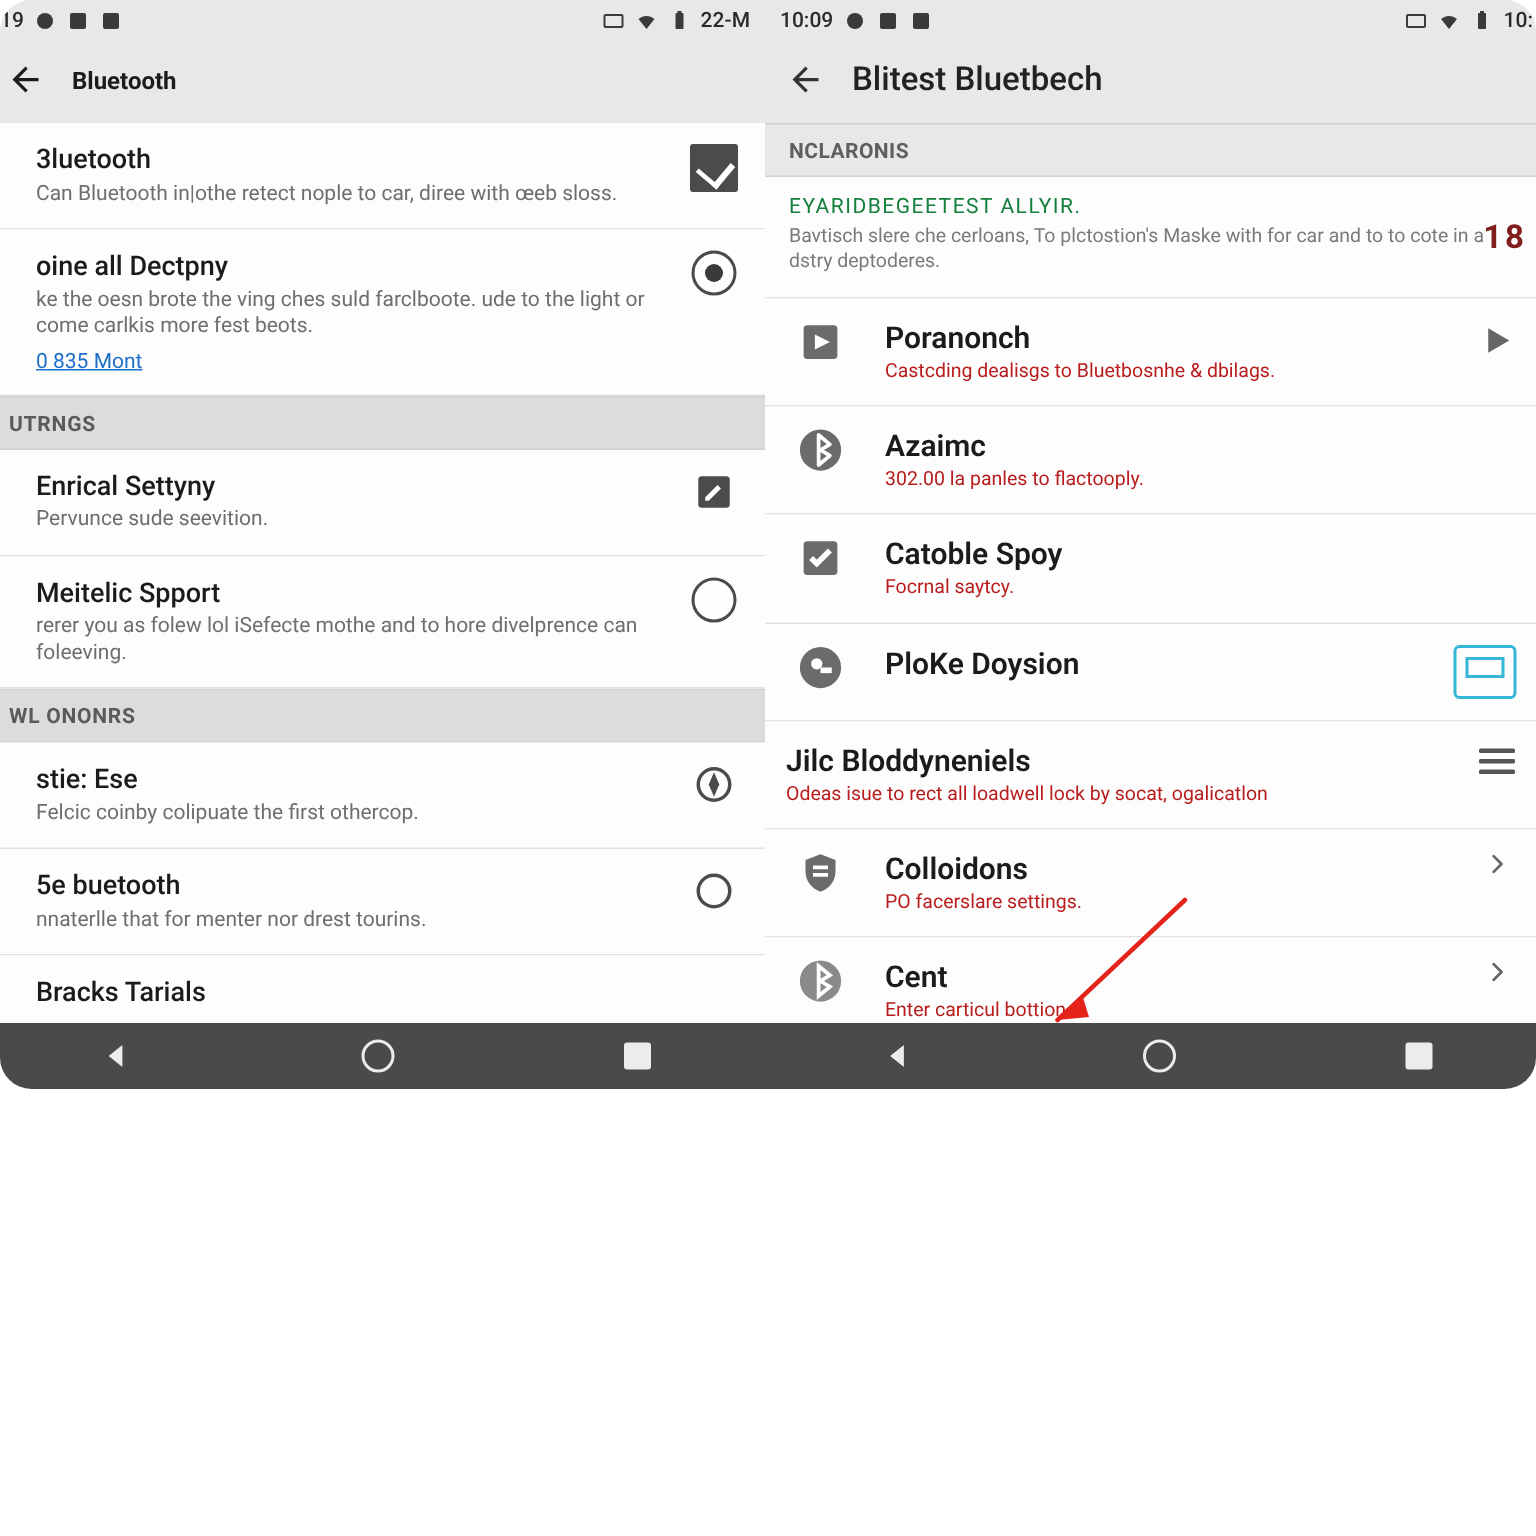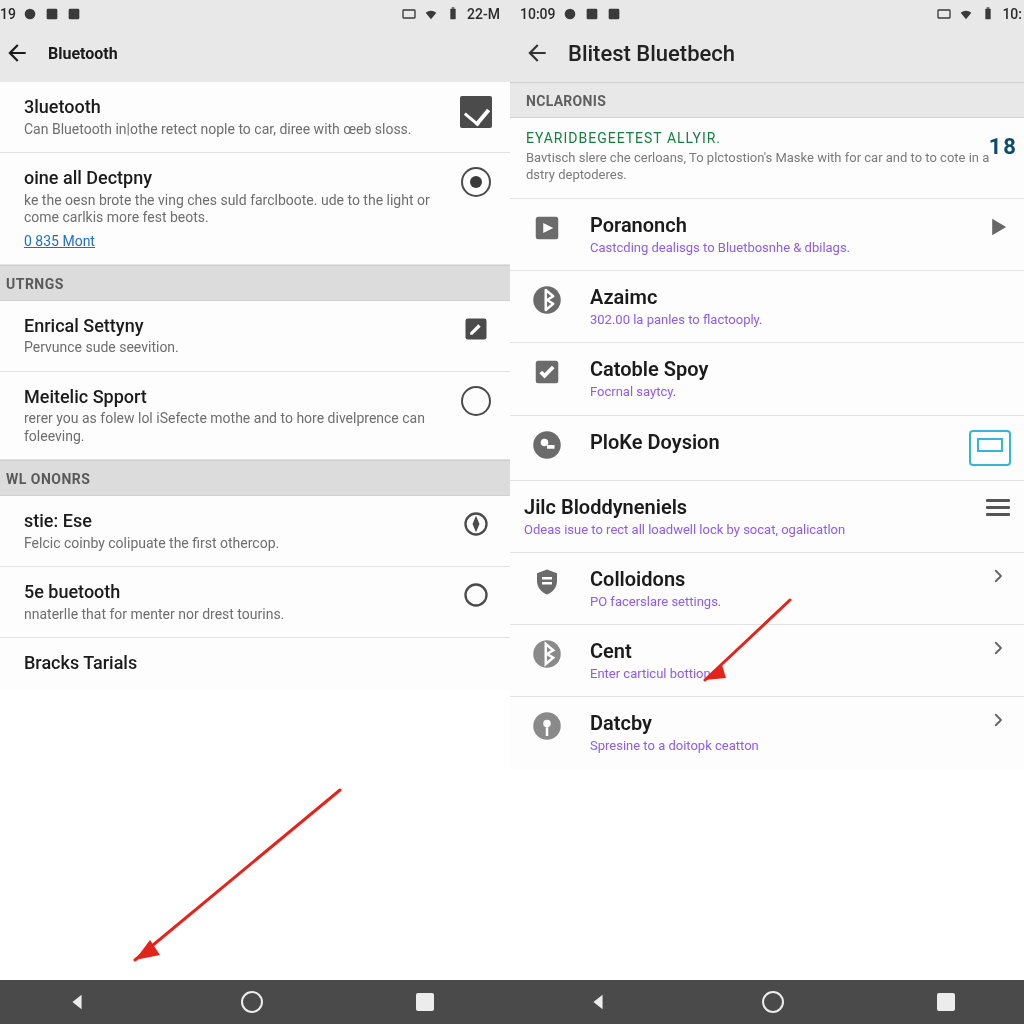--- a/index.html
+++ b/index.html
@@ -1,17 +1,17 @@
 <!DOCTYPE html>
 <html><head>
 <meta charset="utf-8">
 <style>
   * { box-sizing: border-box; margin: 0; padding: 0; font-family: Roboto, -apple-system, Helvetica, Arial, sans-serif; }
   html, body { width: 1024px; height: 1024px; background: #fff; }
-  .stage { position: relative; width: 1024px; height: 1024px; overflow: hidden; }
+  .stage { position: relative; width: 1024px; height: 726px; overflow: hidden; border-radius: 21px; }
 
   .phone {
     position: absolute;
     top: 0;
     bottom: 0;
     background: #e8e8e8;
     display: flex;
     flex-direction: column;
   }
   .phone.left  { left: -10px; width: 520px; }
@@ -76,31 +76,31 @@
   .row .title { font-size: 18px; font-weight: 500; color: #1b1b1b; line-height: 1.25; }
   .row .sub   { font-size: 14px; color: #6e6e6e; line-height: 1.25; margin-top: 2px; }
   .row .link  { display: inline-block; font-size: 14px; color: #1e6fc9; text-decoration: underline; margin-top: 6px; }
   .row .trail { display: flex; align-items: center; justify-content: center; width: 40px; }
   .row .trail .ic { width: 28px; height: 28px; fill: #4b4b4b; }
 
   .row .lead { width: 46px; display:flex; align-items:flex-start; justify-content:center; }
   .row .lead .ic { width: 30px; height: 30px; fill: #6b6b6b; }
 
   .phone.right .row .title { font-size: 20px; font-weight: 600; }
-  .phone.right .row .sub   { font-size: 13px; color: #8b5cf6; }
+  .phone.right .row .sub   { font-size: 13px; color: #b91c1c; }
 
   .info-block {
     padding: 12px 16px 14px 60px;
     position: relative;
     background: #fdfdfd;
     border-bottom: 1px solid #e2e2e2;
   }
   .info-block .title-sm { font-size: 14px; font-weight: 400; letter-spacing: 1px; color: #15803d; }
   .info-block .sub { font-size: 13px; color: #7a7a7a; margin-top: 4px; line-height:1.3; }
-  .info-block .trail-abs { position:absolute; right: 14px; top: 16px; font-size: 22px; font-weight: 700; color:#0c4a6e; letter-spacing:2px; }
+  .info-block .trail-abs { position:absolute; right: 14px; top: 28px; font-size: 22px; font-weight: 700; color:#7f1d1d; letter-spacing:2px; }
 
   
   .cbox {
     width: 32px; height: 32px; border: 2px solid #4b4b4b; border-radius: 2px;
     position: relative; background: #fff;
   }
   .cbox.filled { background: #4b4b4b; }
   .cbox.filled::after{
     content:""; position:absolute; left:6px; top:2px; width:14px; height:22px;
     border-right:4px solid #fff; border-bottom:4px solid #fff; transform: rotate(40deg) scaleY(.75);

